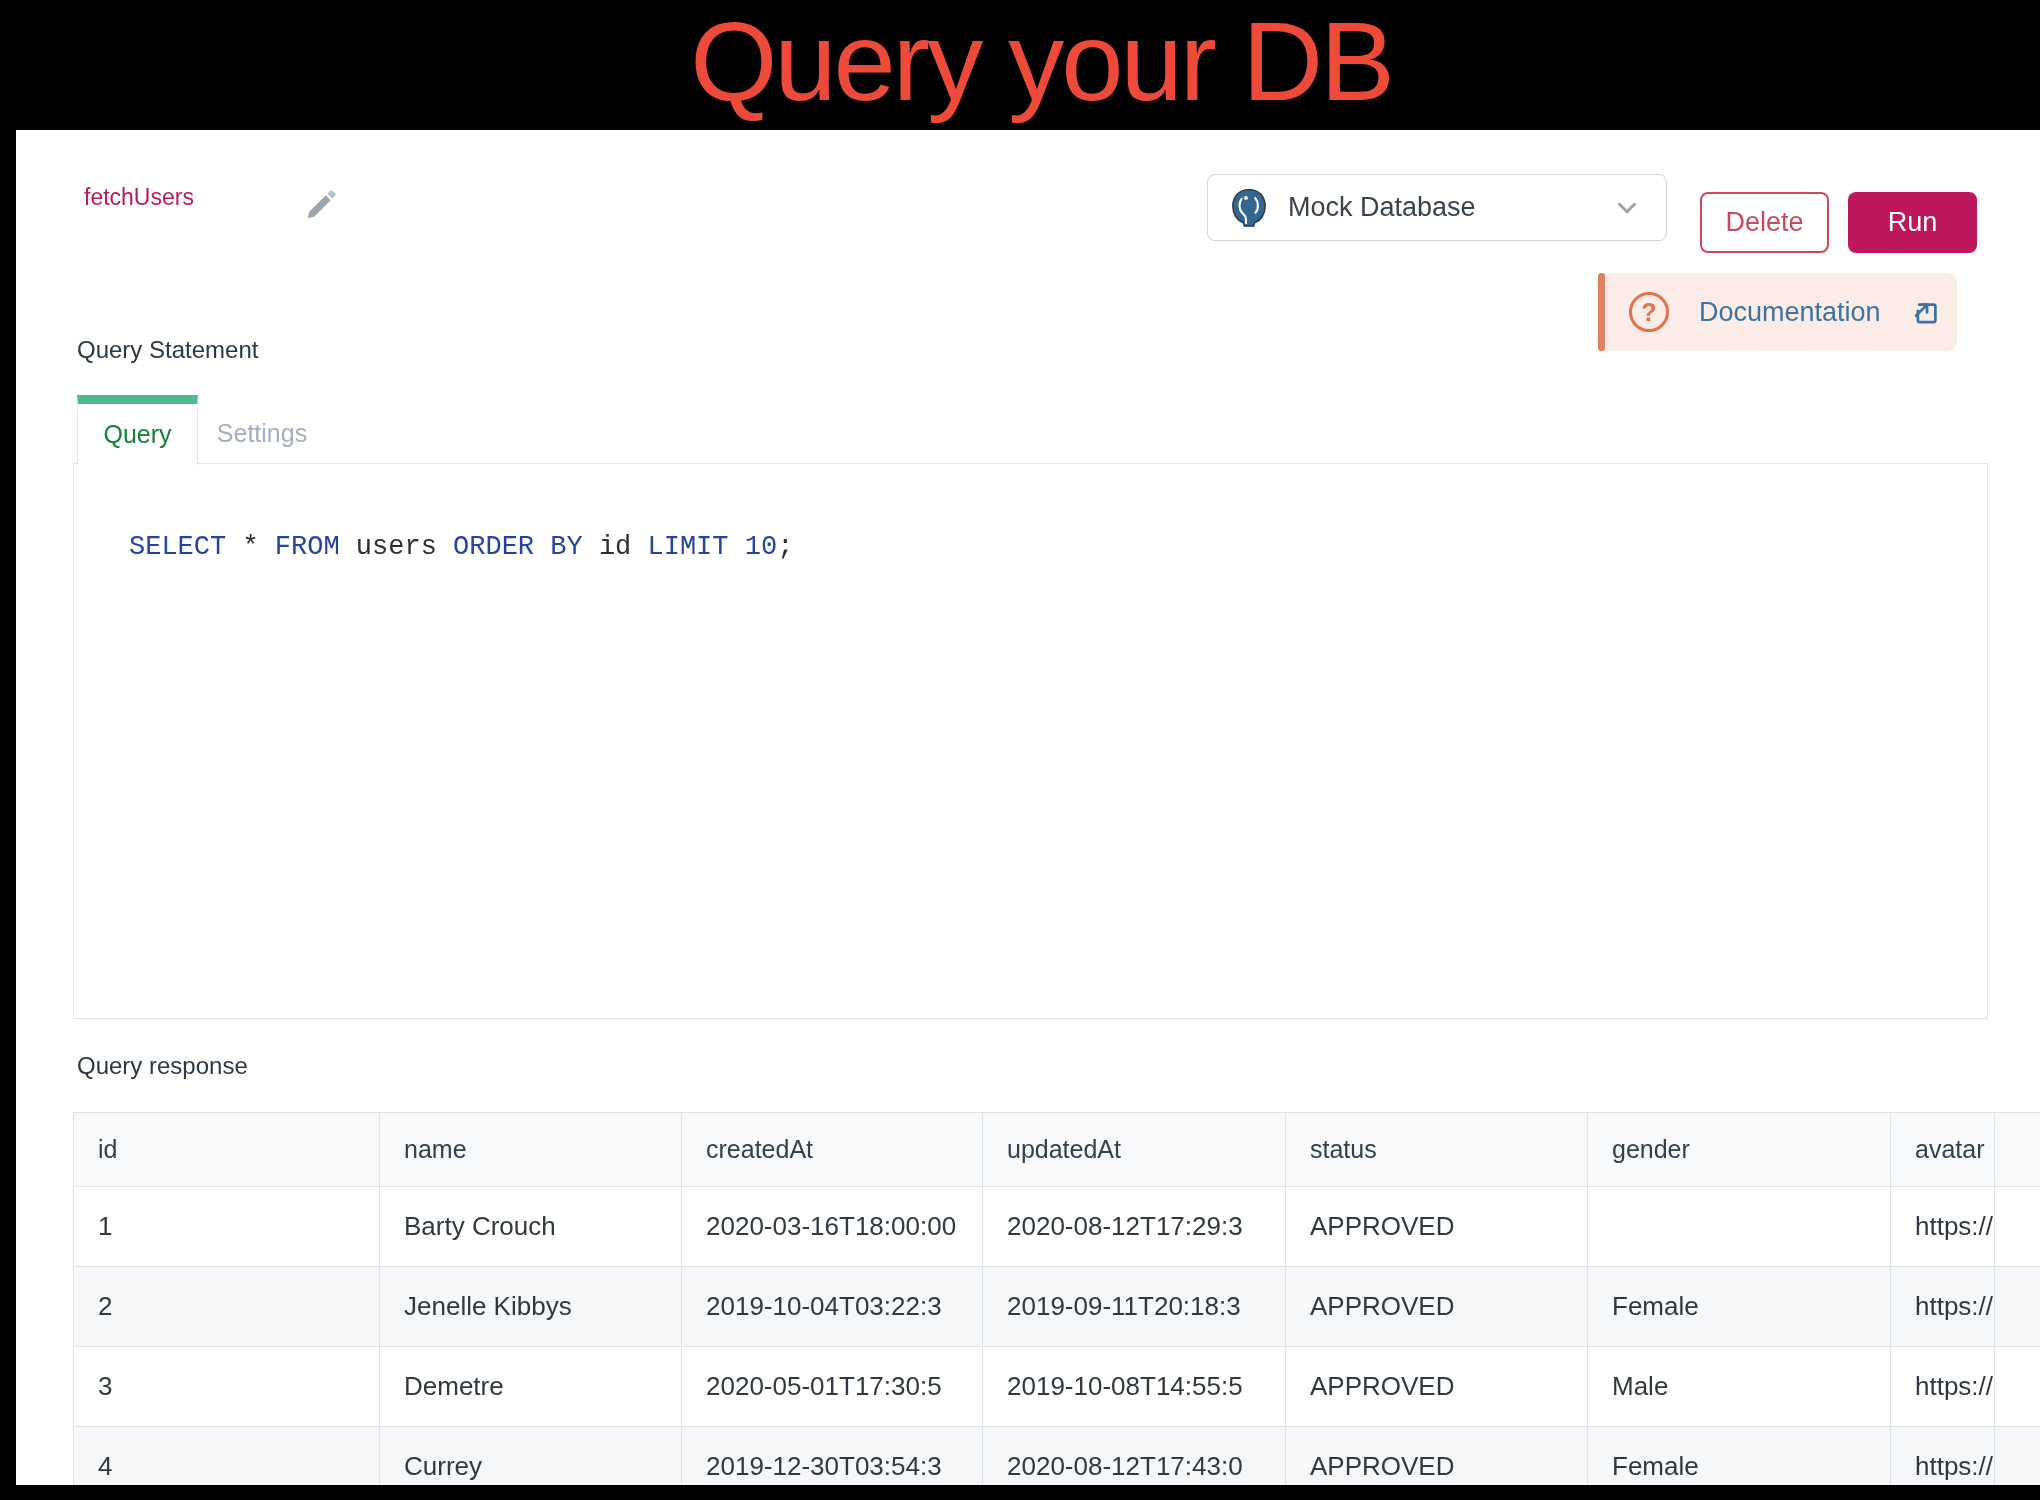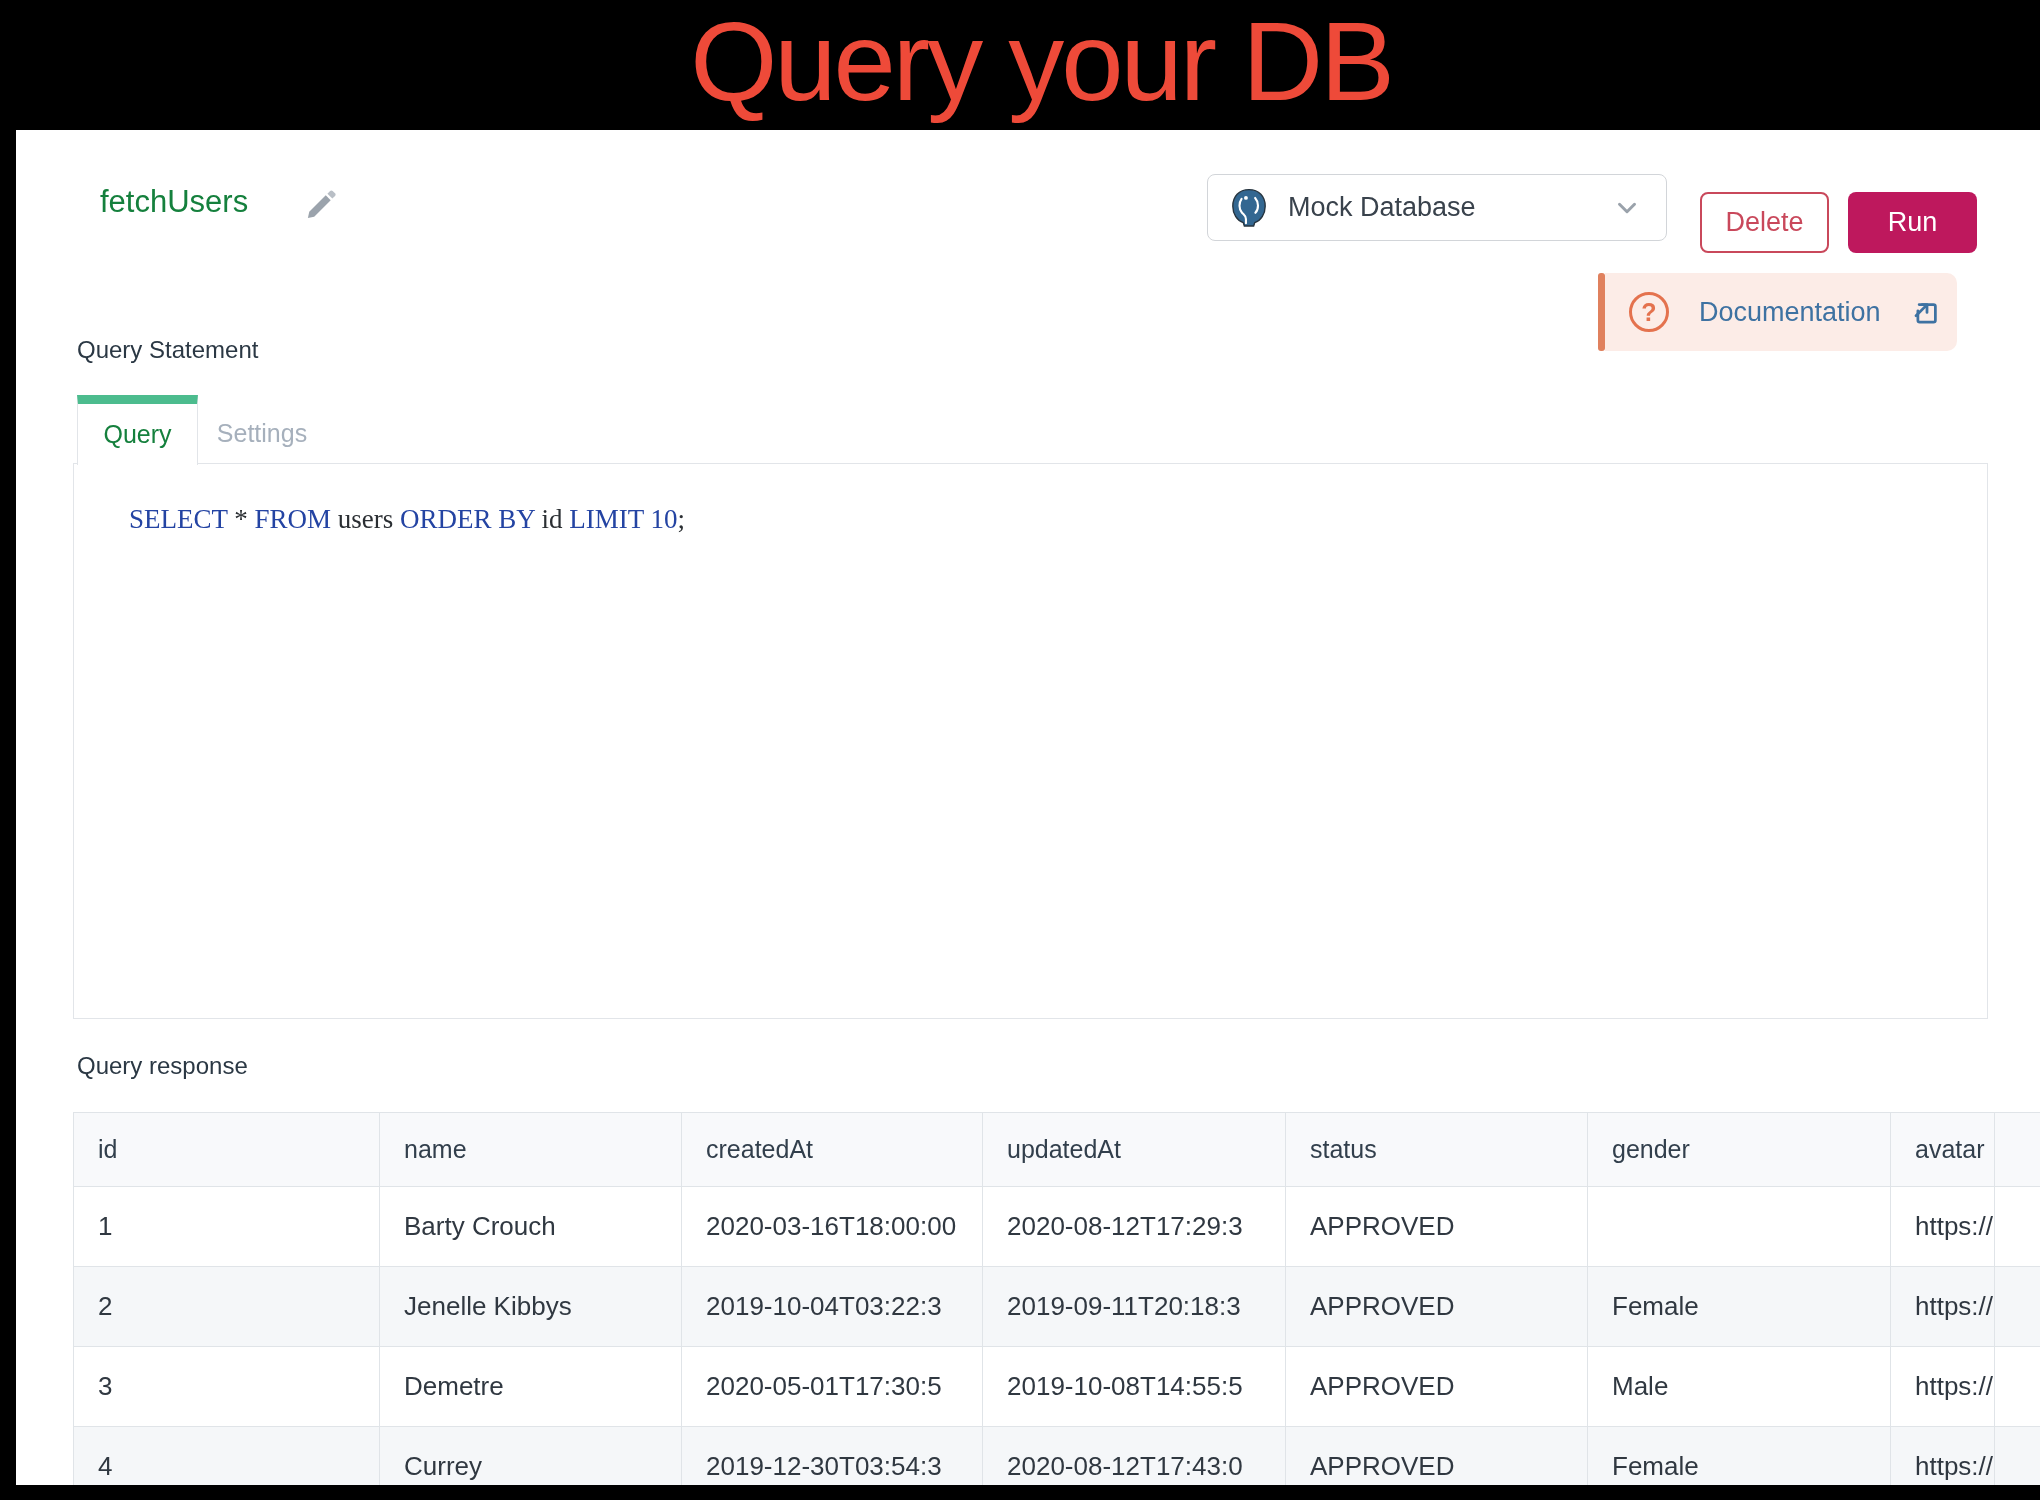--- a/index.html
+++ b/index.html
@@ -7,21 +7,21 @@
   #page { position:relative; width:2040px; height:1500px; background:#fff; overflow:hidden; }
 
   
   #banner { position:absolute; left:0; top:0; width:2040px; height:130px; background:#000; z-index:40;padding-left:24px; }
   #banner .title { display:block; text-align:center; padding-left:18px; font-size:112px; line-height:124px;
                    letter-spacing:-3px; color:#ee4a39; font-weight:400; white-space:nowrap; }
   #left-strip { position:absolute; left:0; top:0; width:16px; height:1500px; background:#000; z-index:50; }
   #bottom-strip { position:absolute; left:0; top:1485px; width:2040px; height:15px; background:#000; z-index:50; }
 
   
-  .query-name { position:absolute; left:100px; top:184px; font-size:31px; font-weight:500; color:#15803d; }
+  .query-name { position:absolute; left:84px; top:184px; font-size:23px; font-weight:500; color:#be185d; }
   .pencil-btn { position:absolute; left:304px; top:186px; width:36px; height:36px; cursor:pointer; }
   .db-select { position:absolute; left:1207px; top:174px; width:460px; height:67px; background:#fff;
                border:1.5px solid #d2d5d9; border-radius:8px; display:flex; align-items:center;
                padding:0 24px 0 20px; gap:18px; cursor:pointer; }
   .db-select .label { font-size:27px; color:#39424c; }
   .db-select .chev { margin-left:auto; }
   .btn { position:absolute; top:173px; height:61px; border-radius:8px; display:flex; align-items:center;
          justify-content:center; font-size:27px; cursor:pointer;margin-top:19px; }
   .delete-btn { left:1700px; width:129px; background:#fff; border:2px solid #c9485b; color:#c9485b; }
   .run-btn { left:1848px; width:129px; background:#be185d; border:none; color:#fff; }
@@ -41,21 +41,21 @@
   #label-response  { left:77px; top:1052px; }
 
   .tab-active { position:absolute; left:77px; top:395px; width:121px; height:70px; background:#fff;
                 border-top:9px solid #4cbc8e; border-left:1.5px solid #e2e5e9; border-right:1.5px solid #e2e5e9;
                 display:flex; align-items:center; justify-content:center; z-index:2;
                 font-size:25px; color:#15803d; cursor:pointer; }
   .tab-inactive { position:absolute; left:194px; top:404px; width:136px; height:58px; display:flex;
                   align-items:center; justify-content:center; font-size:25px; color:#a6b0bc; cursor:pointer; }
   .code-box { position:absolute; left:73px; top:463px; width:1915px; height:556px; background:#fff;
               border:1.5px solid #e2e5e9; z-index:1; }
-  .sql-line { position:absolute; left:55px; top:40px; font-family:Liberation Serif, serif;
+  .sql-line { position:absolute; left:55px; top:68px; font-family:Liberation Mono, monospace;
               font-size:27px; color:#2b2f33; white-space:pre; }
   .sql-line .kw  { color:#2444a3; }
   .sql-line .num { color:#2444a3; }
 
   
   .table-wrap { position:absolute; left:73px; top:1112px; width:1967px; height:388px; overflow:hidden; }
   table { border-collapse:collapse; table-layout:fixed; width:1968px; }
   th, td { border:1.5px solid #e0e4e8; text-align:left; padding:0 0 0 24px;
            white-space:nowrap; overflow:hidden; }
   th { height:74px; font-size:25px; font-weight:500; color:#323f4c; background:#f8f9fb; }

